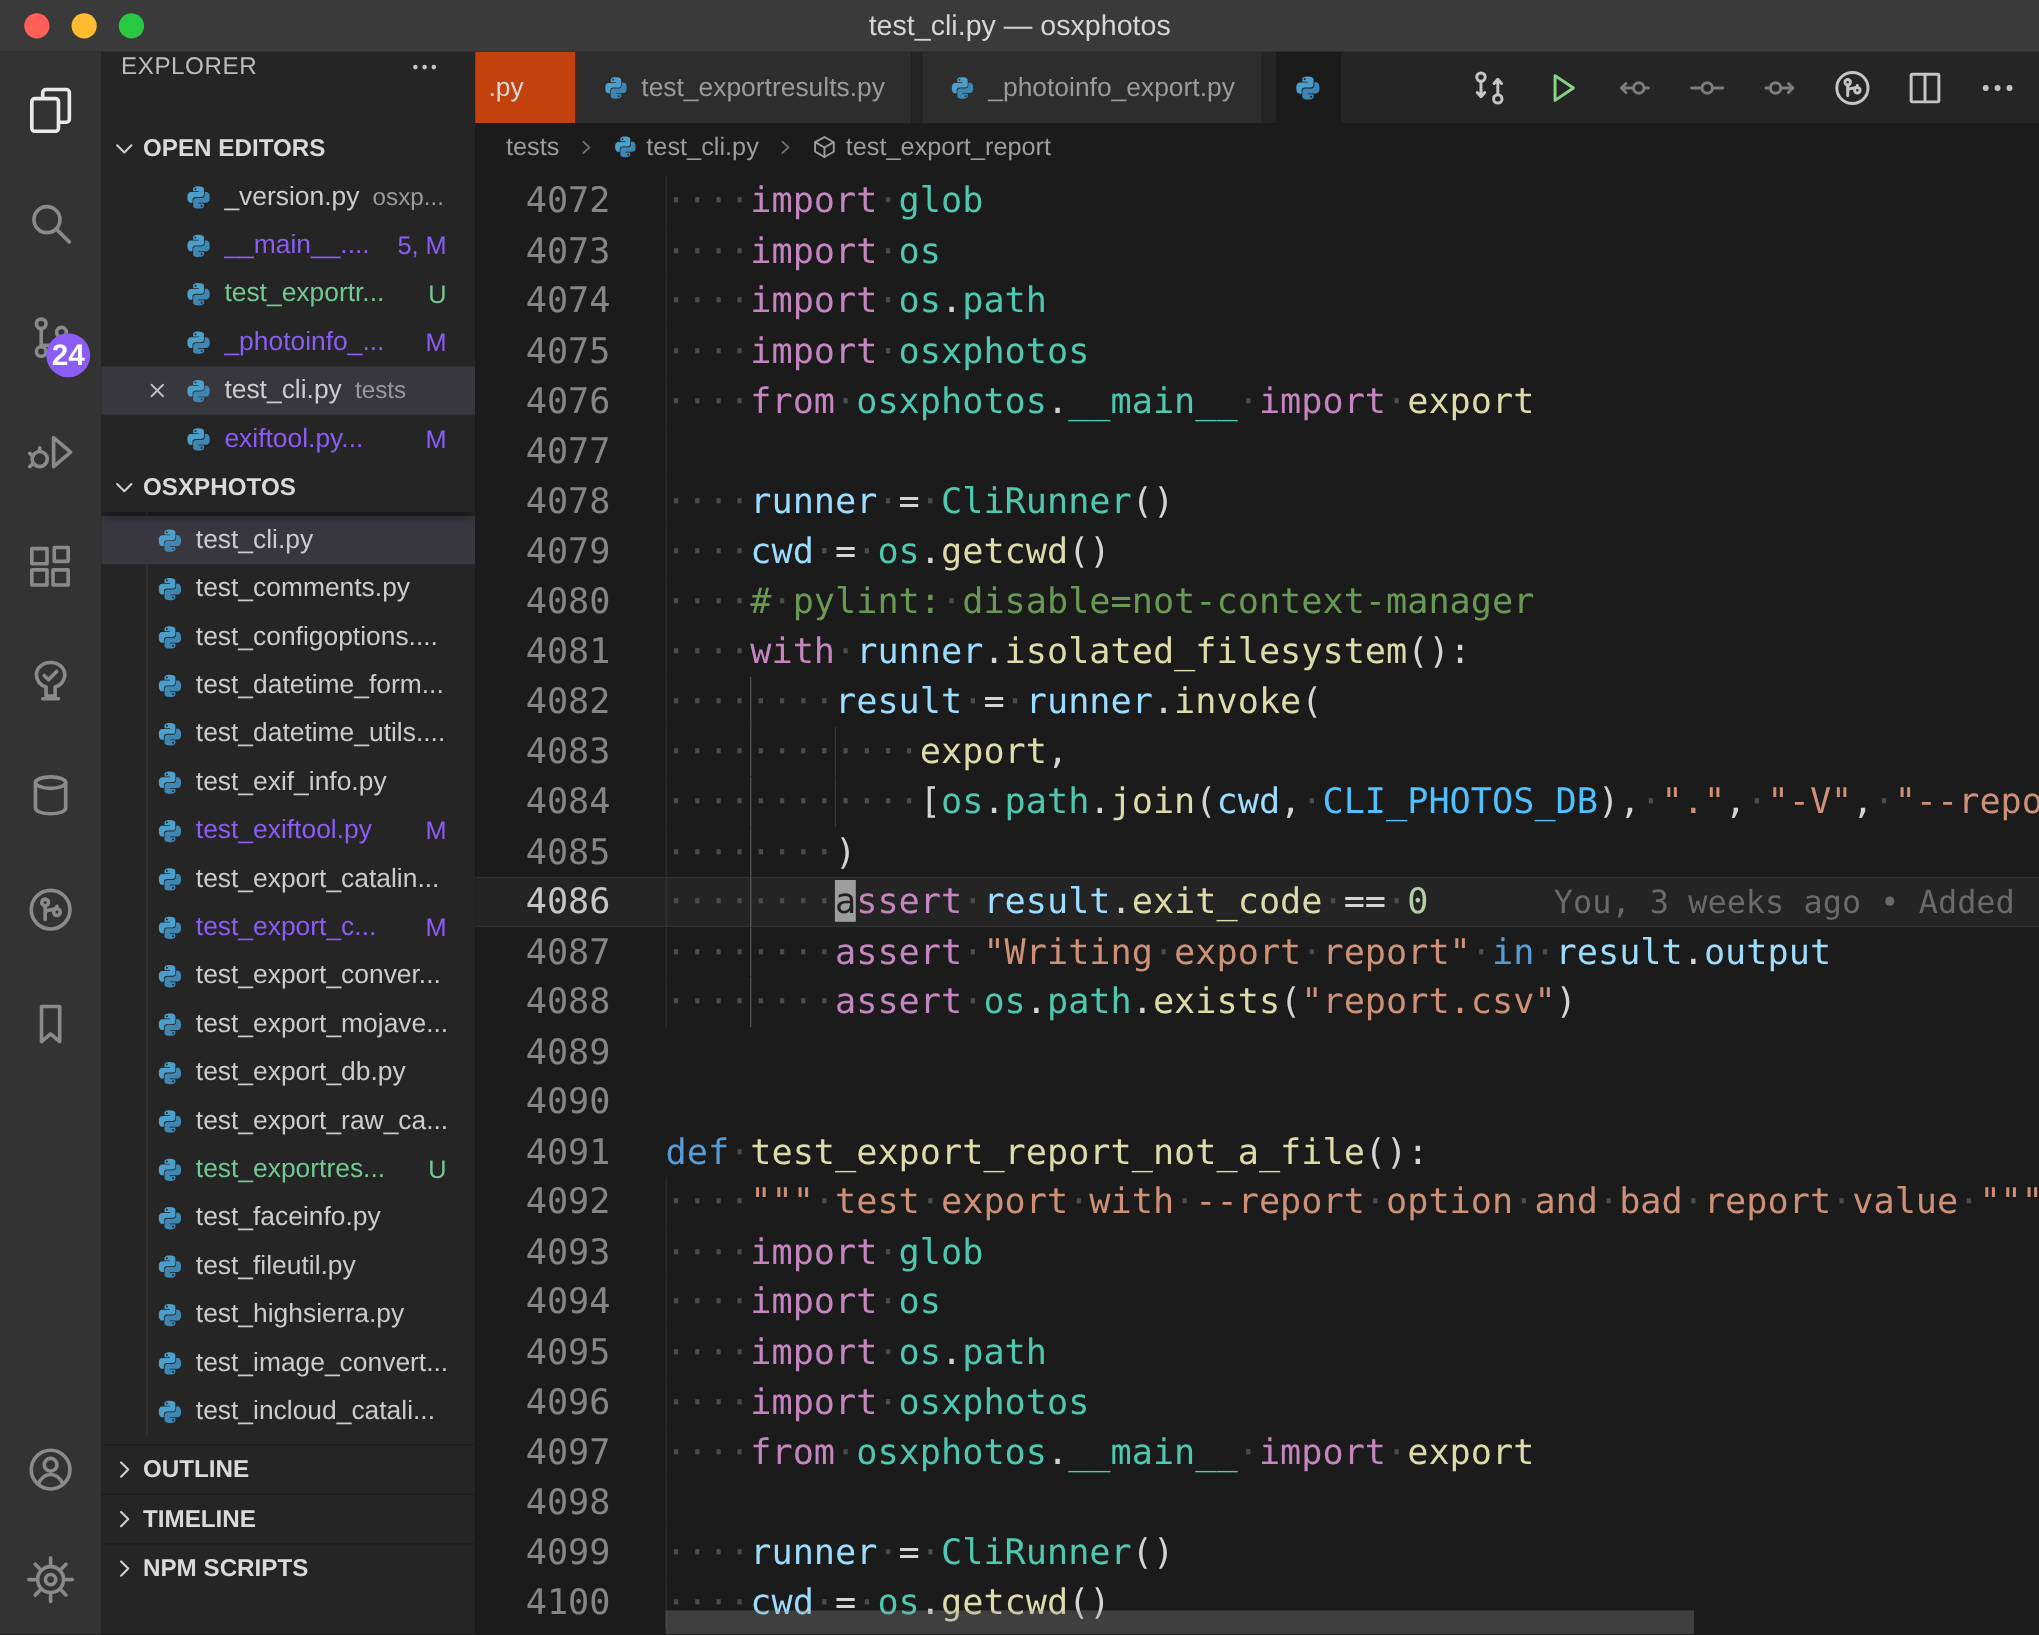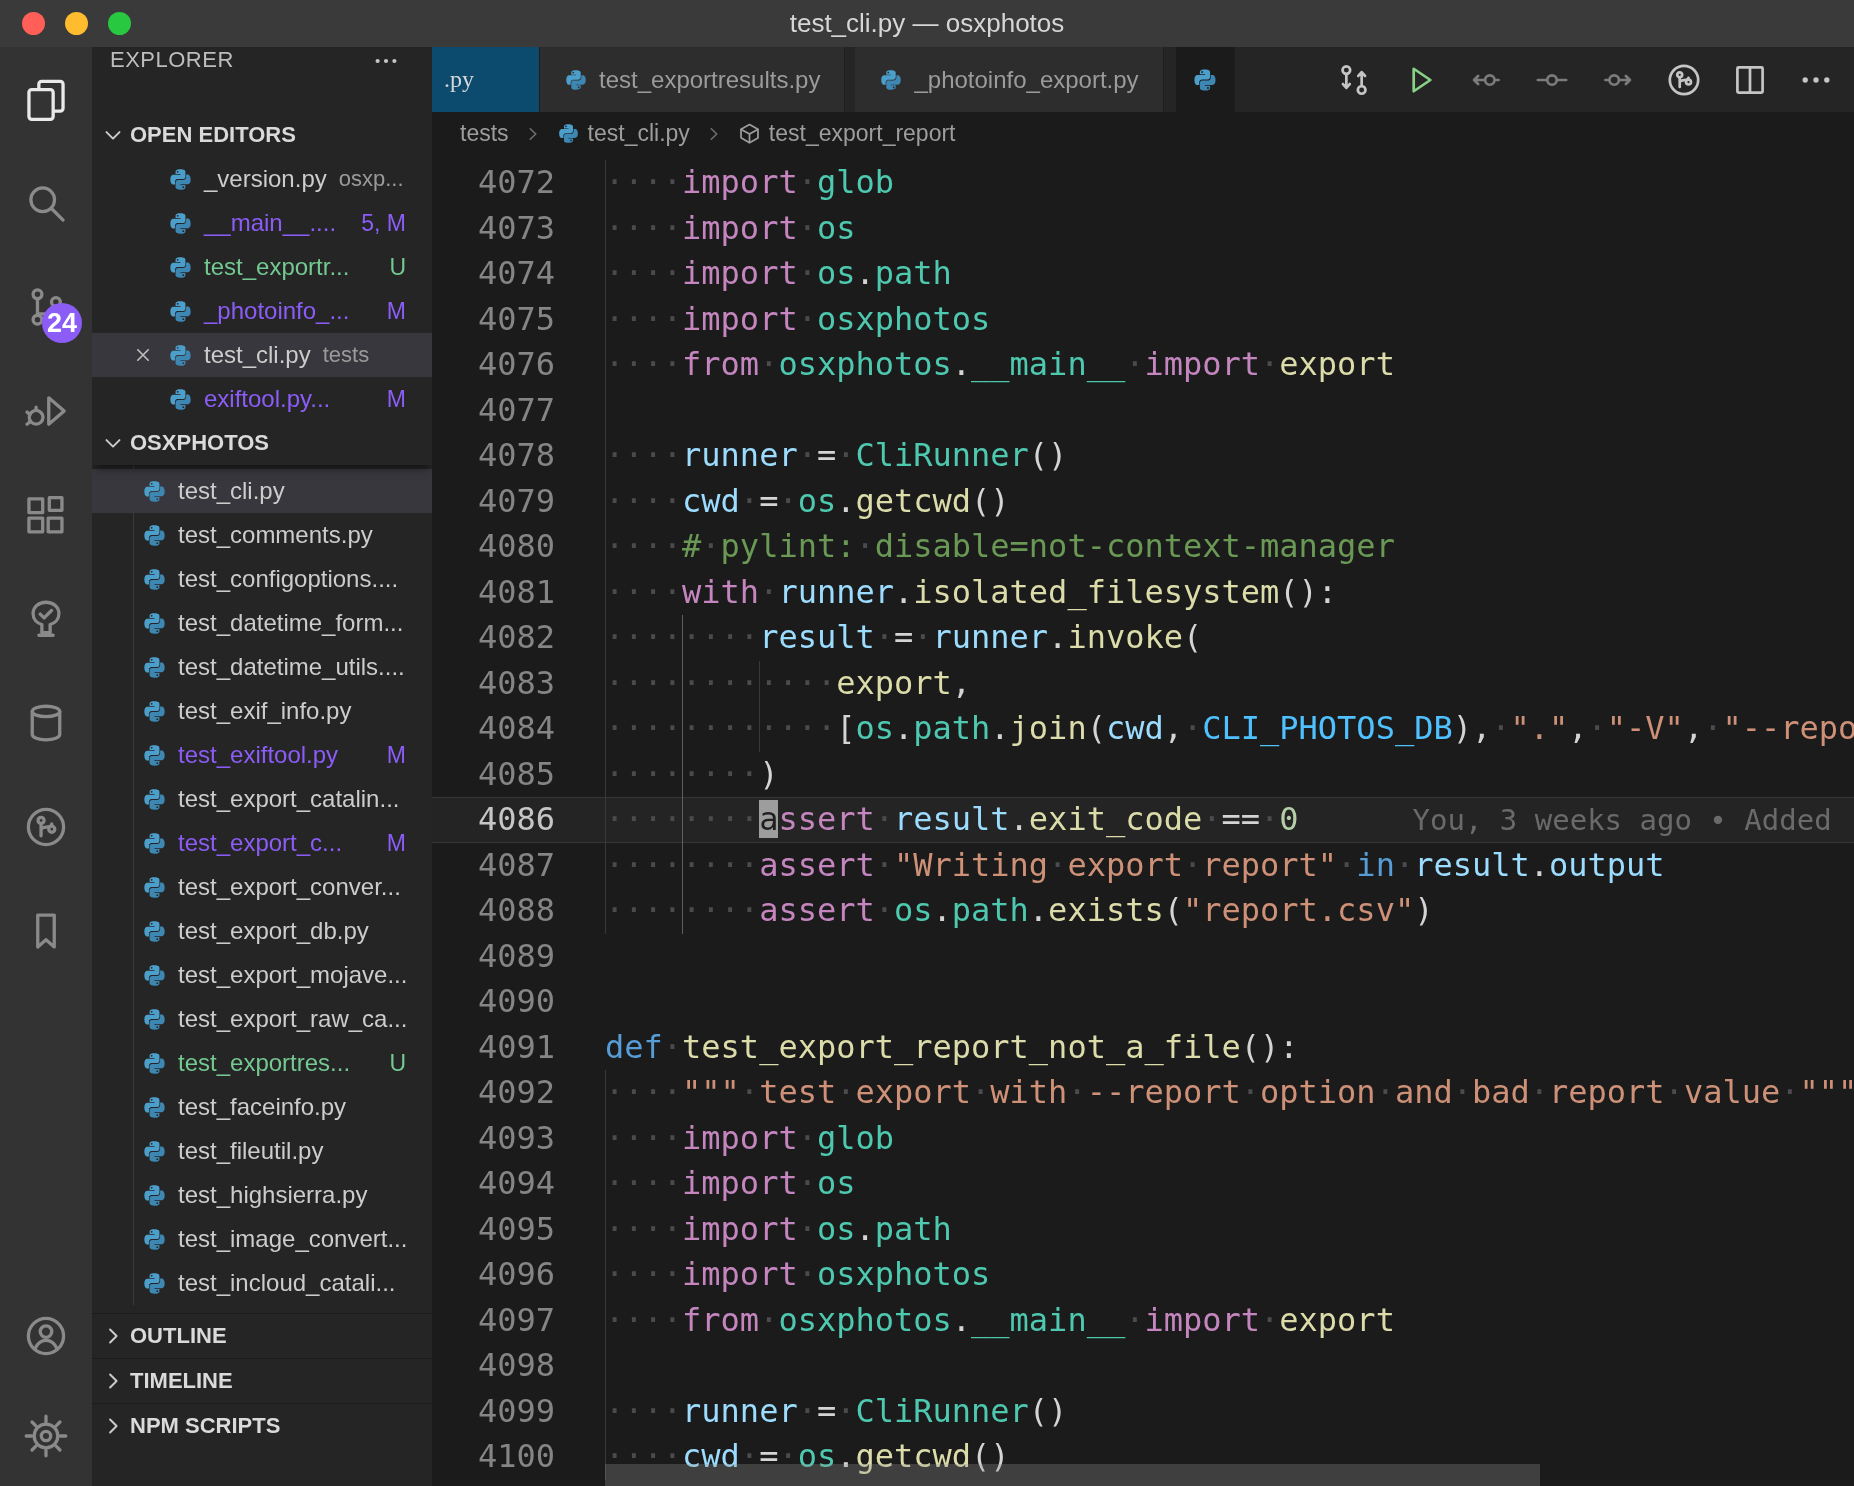--- a/index.html
+++ b/index.html
@@ -54,21 +54,21 @@
   .bsec{border-top:1px solid #1d1d1d;margin-top:0;}
   .bsec-wrap{margin-top:8px;}
   .c-mod{color:#8b5cf6;} .c-unt{color:#73c991;}
 
   
   .editor-col{flex:1;min-width:0;display:flex;flex-direction:column;background:#1b1b1b;}
   .tabbar{height:65px;background:#252526;display:flex;align-items:stretch;flex:none;}
   .tab{display:flex;align-items:center;gap:11px;padding:0 24px;font-size:24px;color:#9b9b9b;
        background:#2d2d2d;border-right:1px solid #1f1f1f;cursor:pointer;white-space:nowrap;}
   .tab .py{width:24px;height:24px;}
-  .tab.cut{width:79px;flex:none;padding:0 16px 0 12px;background:#0c4a6e;color:#d8d8d8;overflow:hidden;font-family:Liberation Serif, serif;}
+  .tab.cut{width:79px;flex:none;padding:0 0 0 12px;background:#c2410c;color:#d8d8d8;overflow:hidden;}
   .tab.gap{margin-left:10px;}
   .tab.pinned{width:58px;flex:none;justify-content:center;padding:0;background:#1b1b1b;margin-left:12px;}
   .tb-actions{margin-left:auto;display:flex;align-items:center;gap:30px;padding-right:20px;}
   .tb-btn{width:36px;height:36px;color:#c5c5c5;cursor:pointer;}
   .tb-btn.dim{color:#7c7c7c;}
   .tb-btn.run{color:#89d185;}
 
   .breadcrumb{height:43px;display:flex;align-items:center;gap:13px;padding-left:28px;
               font-size:23px;color:#9d9d9d;flex:none;background:#1b1b1b;}
   .bc-sep{width:22px;height:22px;color:#6f6f6f;}
@@ -402,30 +402,30 @@
           </span>
           <span class="nm ">test_export_conver...</span>
         </div>
         <div class="row tree-row">
           <span class="icn py" style="width:25px;height:25px">
             <svg viewBox="0 0 32 32">
               <path fill="#4d9fcb" d="M15.9 3c-6.6 0-6.2 2.9-6.2 2.9v3h6.4v.9H7.2S3 9.3 3 15.9c0 6.6 3.7 6.4 3.7 6.4h2.2v-3.1s-.1-3.7 3.6-3.7h6.3s3.5.1 3.5-3.4V6.4S22.8 3 15.9 3zm-3.5 2a1.15 1.15 0 1 1 0 2.3 1.15 1.15 0 0 1 0-2.3z"></path>
               <path fill="#3e87b3" d="M16.1 29c6.6 0 6.2-2.9 6.2-2.9v-3h-6.4v-.9h8.9s4.2.5 4.2-6.1c0-6.6-3.7-6.4-3.7-6.4h-2.2v3.1s.1 3.7-3.6 3.7h-6.3s-3.5-.1-3.5 3.4v5.7S9.2 29 16.1 29zm3.5-2a1.15 1.15 0 1 1 0-2.3 1.15 1.15 0 0 1 0 2.3z"></path>
             </svg>
           </span>
+          <span class="nm ">test_export_mojave...</span>
+        </div>
+        <div class="row tree-row">
+          <span class="icn py" style="width:25px;height:25px">
+            <svg viewBox="0 0 32 32">
+              <path fill="#4d9fcb" d="M15.9 3c-6.6 0-6.2 2.9-6.2 2.9v3h6.4v.9H7.2S3 9.3 3 15.9c0 6.6 3.7 6.4 3.7 6.4h2.2v-3.1s-.1-3.7 3.6-3.7h6.3s3.5.1 3.5-3.4V6.4S22.8 3 15.9 3zm-3.5 2a1.15 1.15 0 1 1 0 2.3 1.15 1.15 0 0 1 0-2.3z"></path>
+              <path fill="#3e87b3" d="M16.1 29c6.6 0 6.2-2.9 6.2-2.9v-3h-6.4v-.9h8.9s4.2.5 4.2-6.1c0-6.6-3.7-6.4-3.7-6.4h-2.2v3.1s.1 3.7-3.6 3.7h-6.3s-3.5-.1-3.5 3.4v5.7S9.2 29 16.1 29zm3.5-2a1.15 1.15 0 1 1 0-2.3 1.15 1.15 0 0 1 0 2.3z"></path>
+            </svg>
+          </span>
           <span class="nm ">test_export_db.py</span>
-        </div>
-        <div class="row tree-row">
-          <span class="icn py" style="width:25px;height:25px">
-            <svg viewBox="0 0 32 32">
-              <path fill="#4d9fcb" d="M15.9 3c-6.6 0-6.2 2.9-6.2 2.9v3h6.4v.9H7.2S3 9.3 3 15.9c0 6.6 3.7 6.4 3.7 6.4h2.2v-3.1s-.1-3.7 3.6-3.7h6.3s3.5.1 3.5-3.4V6.4S22.8 3 15.9 3zm-3.5 2a1.15 1.15 0 1 1 0 2.3 1.15 1.15 0 0 1 0-2.3z"></path>
-              <path fill="#3e87b3" d="M16.1 29c6.6 0 6.2-2.9 6.2-2.9v-3h-6.4v-.9h8.9s4.2.5 4.2-6.1c0-6.6-3.7-6.4-3.7-6.4h-2.2v3.1s.1 3.7-3.6 3.7h-6.3s-3.5-.1-3.5 3.4v5.7S9.2 29 16.1 29zm3.5-2a1.15 1.15 0 1 1 0-2.3 1.15 1.15 0 0 1 0 2.3z"></path>
-            </svg>
-          </span>
-          <span class="nm ">test_export_mojave...</span>
         </div>
         <div class="row tree-row">
           <span class="icn py" style="width:25px;height:25px">
             <svg viewBox="0 0 32 32">
               <path fill="#4d9fcb" d="M15.9 3c-6.6 0-6.2 2.9-6.2 2.9v3h6.4v.9H7.2S3 9.3 3 15.9c0 6.6 3.7 6.4 3.7 6.4h2.2v-3.1s-.1-3.7 3.6-3.7h6.3s3.5.1 3.5-3.4V6.4S22.8 3 15.9 3zm-3.5 2a1.15 1.15 0 1 1 0 2.3 1.15 1.15 0 0 1 0-2.3z"></path>
               <path fill="#3e87b3" d="M16.1 29c6.6 0 6.2-2.9 6.2-2.9v-3h-6.4v-.9h8.9s4.2.5 4.2-6.1c0-6.6-3.7-6.4-3.7-6.4h-2.2v3.1s.1 3.7-3.6 3.7h-6.3s-3.5-.1-3.5 3.4v5.7S9.2 29 16.1 29zm3.5-2a1.15 1.15 0 1 1 0-2.3 1.15 1.15 0 0 1 0 2.3z"></path>
             </svg>
           </span>
           <span class="nm ">test_export_raw_ca...</span>
         </div>

